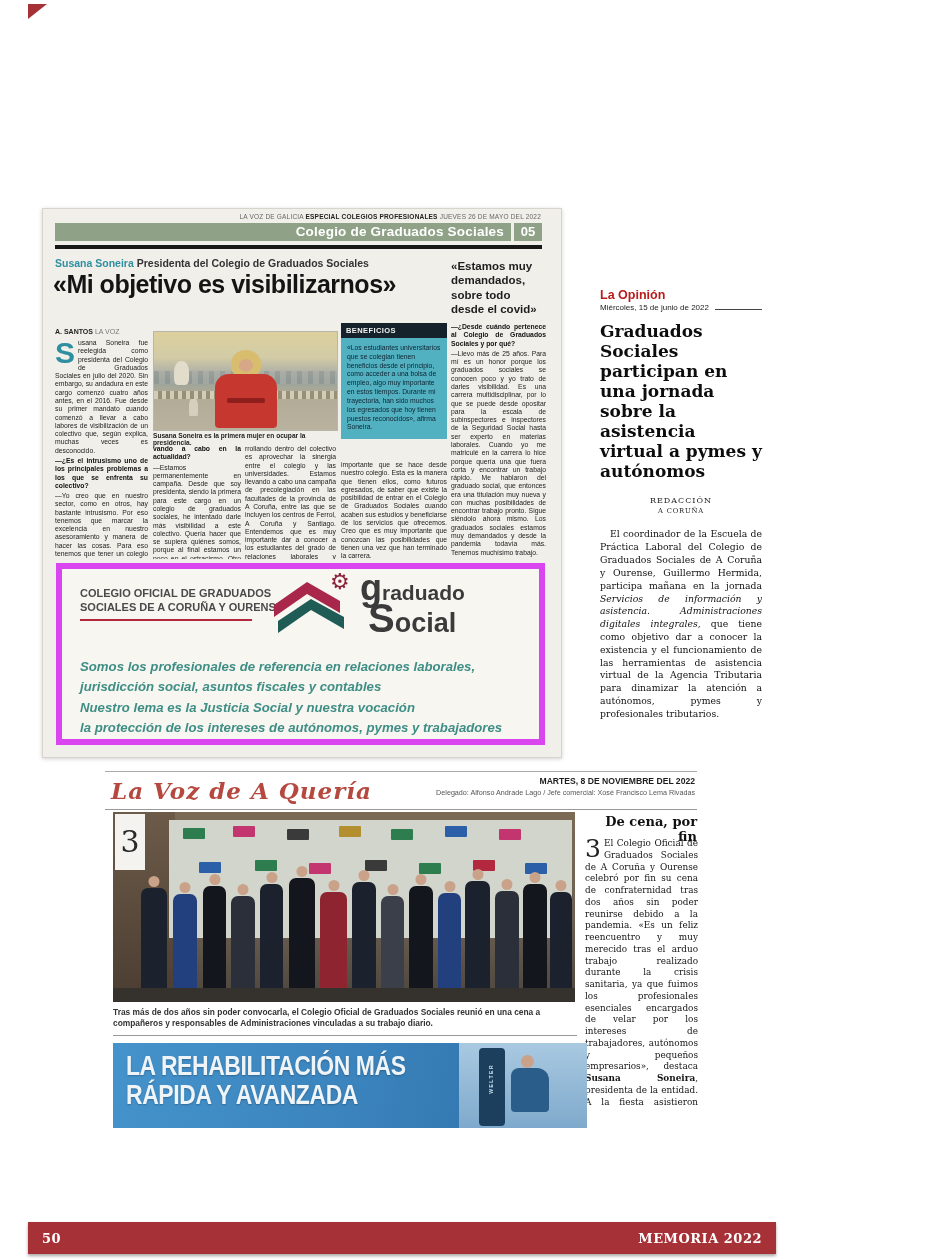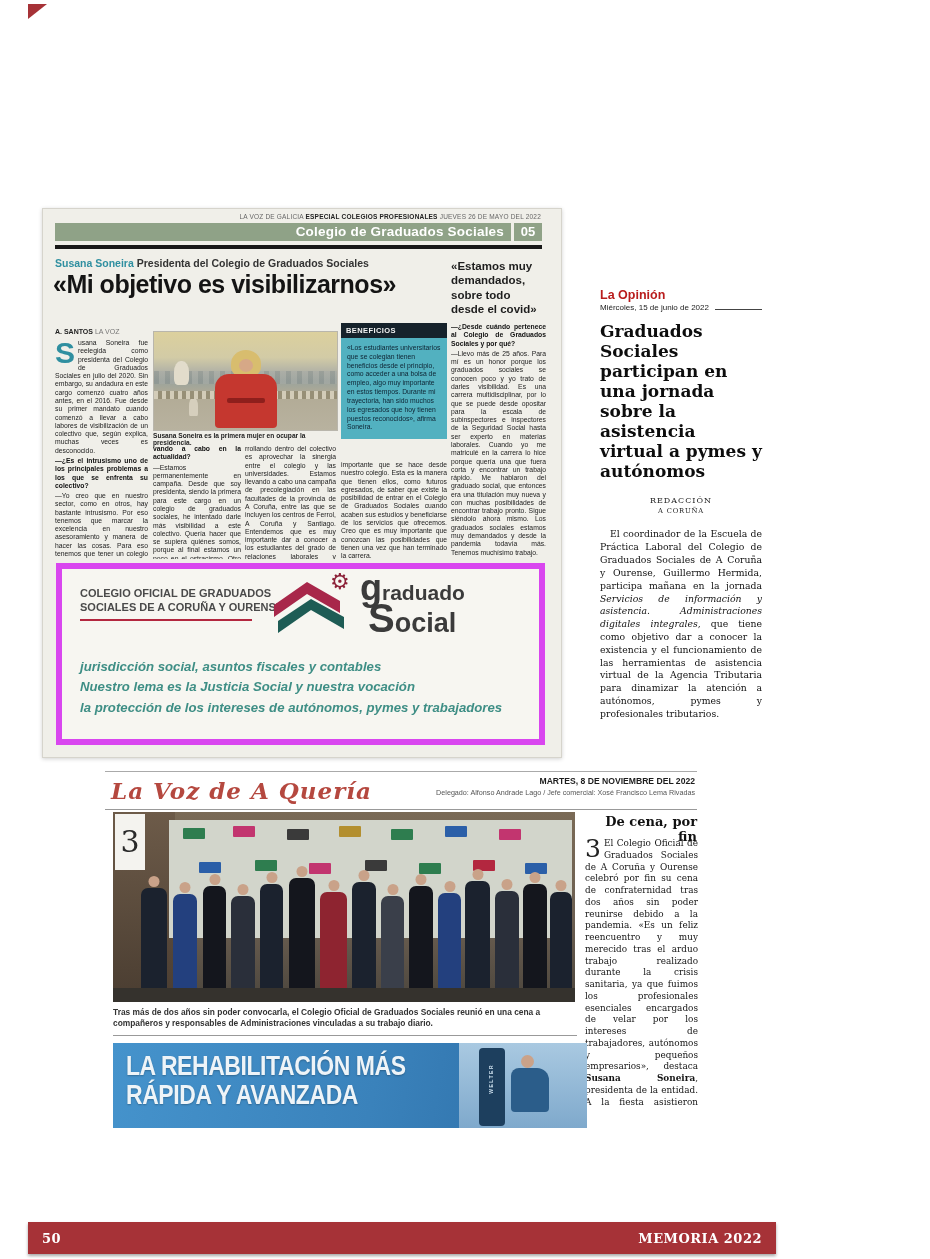--- a/index.html
+++ b/index.html
@@ -217,20 +217,21 @@
       <svg class="gs-chev" width="72" height="62" viewBox="0 0 72 62">
         <polygon points="0,30 33,7 66,26 66,38 33,19 0,42" fill="#a8274a"></polygon>
         <polygon points="4,46 37,24 70,42 70,54 37,35 4,58" fill="#1e5c55"></polygon>
       </svg>
       <div class="gs-gear">⚙</div>
       <div class="gs-word">
         <div class="gs-l1"><span class="big">g</span><span>raduado</span></div>
         <div class="gs-l2"><span class="big">S</span><span>ocial</span></div>
       </div>
       <div class="ad-slogan">
+        <div>Somos los profesionales de referencia en relaciones laborales,</div>
         <div>jurisdicción social, asuntos fiscales y contables</div>
         <div>Nuestro lema es la Justicia Social y nuestra vocación</div>
         <div>la protección de los intereses de autónomos, pymes y trabajadores</div>
       </div>
     </div>
   </div>
 
   <div class="clip-op">
     <div class="op-mast">La Opinión</div>
     <div class="op-date">

